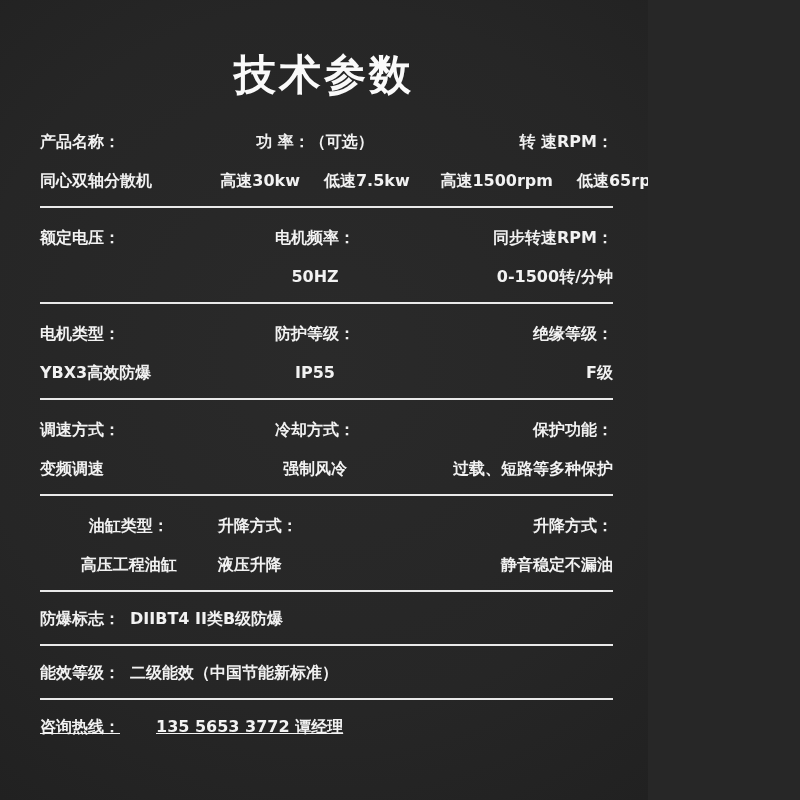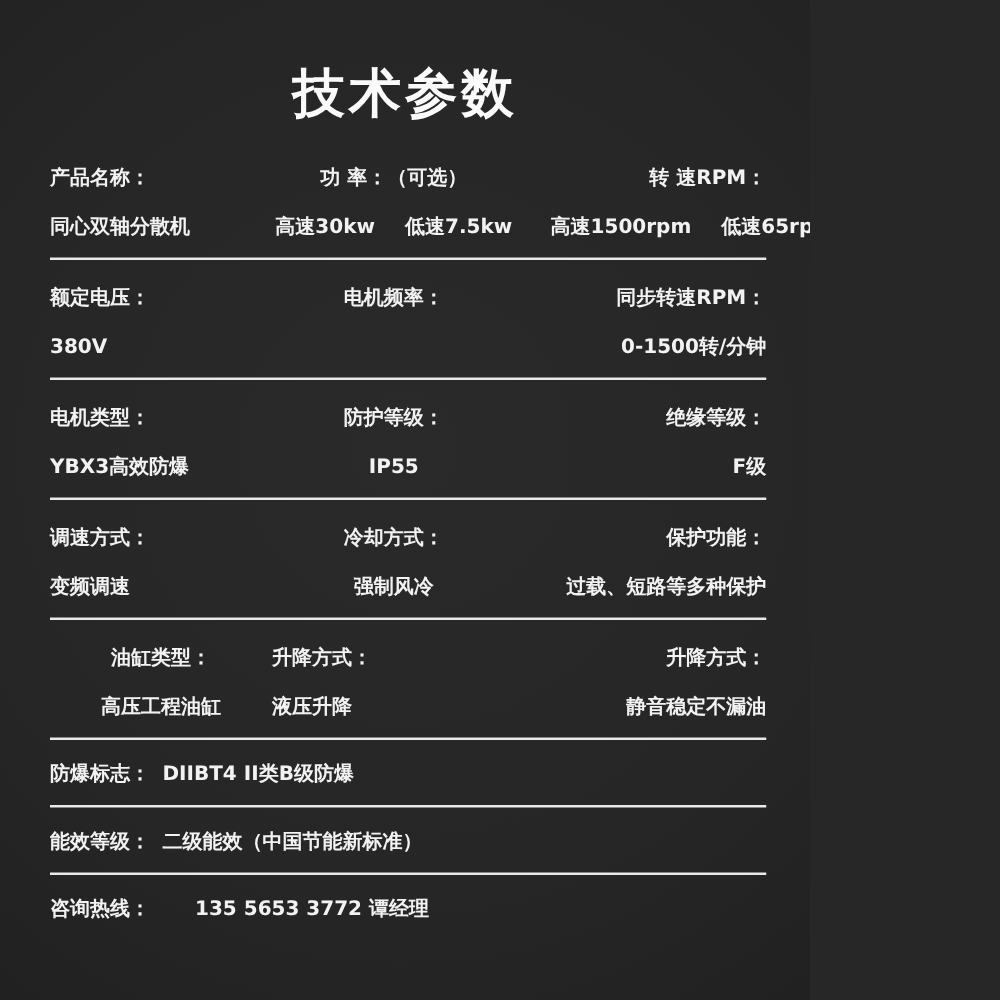--- a/index.html
+++ b/index.html
@@ -52,21 +52,21 @@
   .c-right { text-align: right; padding-left: 28px; }
   .pair span + span { margin-left: 24px; }
   .line {
     display: flex;
     align-items: flex-start;
     margin: 0 35px 0 40px;
     padding: 15px 0 13px 0;
     border-bottom: 2px solid #e9e9e9;
   }
   .line .label { margin-right: 10px; }
-  .line.no-border { border-bottom: none; }
+  .line.no-border { border-bottom: none; text-decoration: underline; }
   .line .value.gap-wide { margin-left: 26px; }
 </style>
 </head>
 <body>
 
 <div class="sheet">
 
   <div class="header">
     <div class="title">技术参数</div>
   </div>
@@ -86,24 +86,24 @@
       <div class="label">转 速RPM：</div>
       <div class="value pair">
         <span>高速1500rpm</span><span>低速65rpm</span>
       </div>
     </div>
   </div>
 
   <div class="row3">
     <div class="cell c-left">
       <div class="label">额定电压：</div>
-      <div class="value">380V</div>
     </div>
     <div class="cell c-mid">
       <div class="label">电机频率：</div>
+      <div class="value">50HZ</div>
     </div>
     <div class="cell c-right">
       <div class="label">同步转速RPM：</div>
       <div class="value">0-1500转/分钟</div>
     </div>
   </div>
 
   <div class="row3">
     <div class="cell c-left">
       <div class="label">电机类型：</div>

